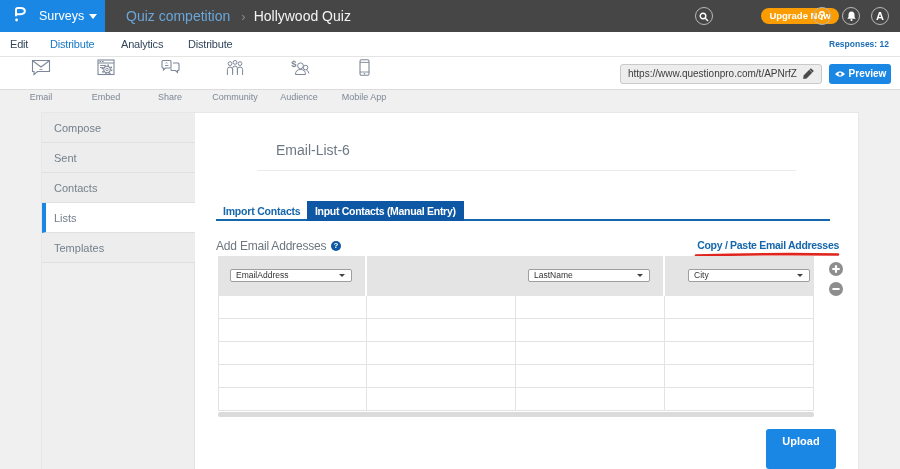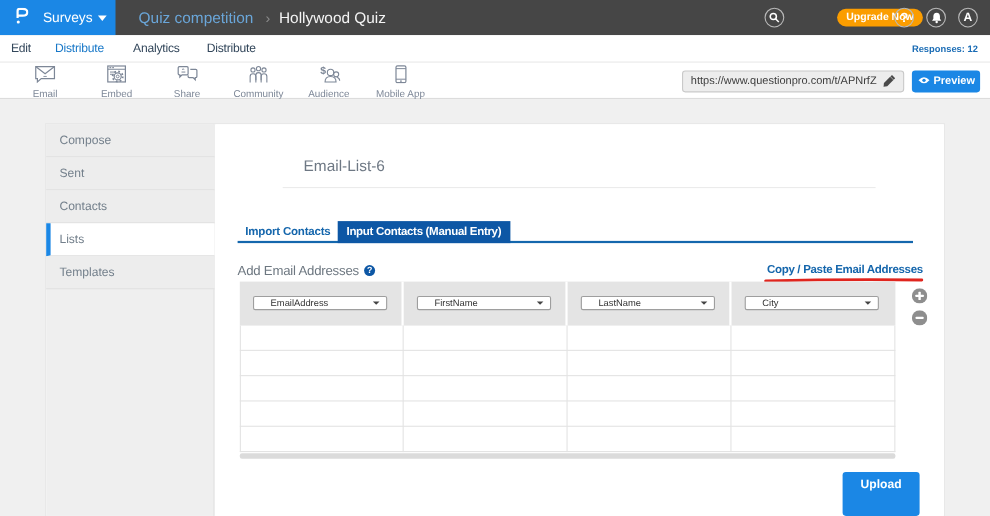--- a/index.html
+++ b/index.html
@@ -21,21 +21,21 @@
 
 #navbar { position:absolute; left:0; top:32px; width:900px; height:25px; background:#fff; border-bottom:1px solid #e4e4e4; }
 .nav { position:absolute; top:6px; font-size:11px; font-weight:normal; color:#33475b; letter-spacing:-0.2px; }
 #nav-dist { color:#1878c8; border-bottom:2px solid #8ec4ea; padding-bottom:10px; }
 #resp { position:absolute; top:7px; right:11px; font-size:8.5px; font-weight:bold; color:#1a6cb5; }
 
 
 #toolbar { position:absolute; left:0; top:57px; width:900px; height:33px; background:#fff; border-bottom:1px solid #dcdcdc; }
 .tool { position:absolute; top:2px; width:70px; text-align:center; color:#7d8797; }
 .tool svg { display:block; margin:0 auto; }
-.tool .lbl { font-size:9px; margin-top:4px; color:#7d8797; }
+.tool .lbl { font-size:9px; margin-top:16px; color:#7d8797; }
 #urlbox { position:absolute; left:620px; top:7px; width:202px; height:20px; background:#ededed; border:1px solid #c9c9c9; border-radius:3px; font-size:10px; color:#3c3c3c; line-height:18px; padding-left:7px; white-space:nowrap; overflow:hidden; }
 #pencil { position:absolute; }
 #preview { position:absolute; left:829px; top:7px; width:62px; height:20px; background:#1b87e5; border-radius:3px; color:#fff; font-size:10px; font-weight:bold; text-align:center; line-height:20px; }
 
 
 #card { position:absolute; left:42px; top:113px; width:816px; height:356px; background:#fff; box-shadow:0 0 0 1px #e7e7e7; }
 #side { position:absolute; left:0; top:0; width:153px; height:356px; background:#efefef; border-right:1px solid #e2e2e2; }
 .sitem { position:absolute; left:0; width:153px; height:30px; background:#ededed; border-bottom:1px solid #e0e0e0; font-size:11px; color:#74808c; line-height:30px; padding-left:12px; }
 .sitem.active { background:#fff; border-left:4px solid #1b87e5; padding-left:8px; }
 
@@ -49,21 +49,21 @@
 
 #addlbl { position:absolute; left:20px; top:126px; font-size:12px; color:#6d7780; letter-spacing:-0.2px; }
 #qmark { position:absolute; left:135px; top:128px; width:10px; height:10px; border-radius:50%; background:#0d57a5; color:#fff; font-size:8px; font-weight:bold; text-align:center; line-height:10px; }
 #copypaste { position:absolute; right:19px; top:126px; font-size:10.5px; font-weight:bold; color:#1566ac; letter-spacing:-0.3px; }
 #redline { position:absolute; left:498px; top:138px; }
 
 
 #tbl { position:absolute; left:22px; top:143px; width:596px; }
 #thead { position:absolute; left:0; top:0; width:596px; height:40px; background:#e4e4e4; }
 .hcol { position:absolute; top:0; height:40px; border-right:2px solid #fff; }
-.sel { position:absolute; top:13px; left:12px; width:122px; height:13px; background:#fff; border:1px solid #9e9e9e; border-radius:2px; font-size:8.5px; color:#333; line-height:11px; padding-left:15px; }
+.sel { position:absolute; top:13px; left:12px; width:122px; height:13px; background:#fff; border:1px solid #9e9e9e; border-radius:2px; font-size:8.5px; color:#333; line-height:11px; padding-left:5px; }
 .sel .arr { position:absolute; right:6px; top:4px; width:0; height:0; border-left:3px solid transparent; border-right:3px solid transparent; border-top:3.5px solid #444; }
 #tbody { position:absolute; left:0; top:40px; width:596px; height:115px; }
 .trow { position:absolute; left:0; width:596px; height:23px; border-bottom:1px solid #e3e3e3; }
 .vline { position:absolute; top:0; width:1px; height:115px; background:#e3e3e3; }
 #hscroll { position:absolute; left:0; top:156px; width:596px; height:5px; background:#dbdbdb; border-radius:2px; }
 .pm { position:absolute; left:611px; width:14px; height:14px; }
 
 #upload { position:absolute; left:570px; top:316px; width:70px; height:40px; background:#1b87e5; border-radius:3px; color:#fff; font-size:11px; font-weight:bold; text-align:center; line-height:24px; }
 </style>
 </head>
@@ -197,27 +197,24 @@
     <div id="qmark">?</div>
     <div id="copypaste">Copy / Paste Email Addresses</div>
     <svg id="redline" width="146" height="7" viewBox="0 0 146 7">
         <path d="M2 4.5 Q73 2.5 144 3.5" fill="none" stroke="#e0251e" stroke-width="2.6" stroke-linecap="round"></path>
       </svg>
     <div id="tbl">
       <div id="thead">
         <div class="hcol" style="left:0; width:149px">
             <div class="sel">EmailAddress<span class="arr"></span></div>
           </div>
-        <div class="hcol" style="left:149px; width:149px">
-            <div class="sel">FirstName<span class="arr"></span></div>
-          </div>
         <div class="hcol" style="left:298px; width:149px">
             <div class="sel">LastName<span class="arr"></span></div>
           </div>
-        <div class="hcol" style="left:447px; width:149px; border-right:none">
+        <div class="hcol" style="left:458px; width:149px; border-right:none">
             <div class="sel">City<span class="arr"></span></div>
           </div>
       </div>
       <div id="tbody">
         <div class="trow" style="top:0"></div>
         <div class="trow" style="top:23px"></div>
         <div class="trow" style="top:46px"></div>
         <div class="trow" style="top:69px"></div>
         <div class="trow" style="top:92px"></div>
         <div class="vline" style="left:0"></div>

